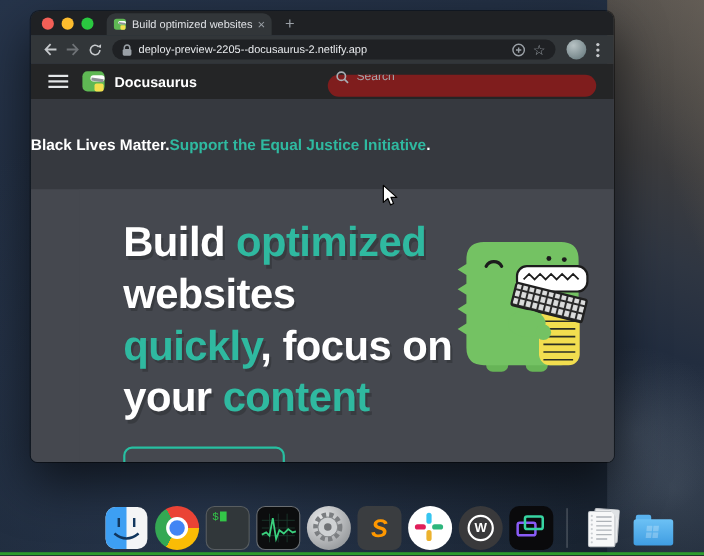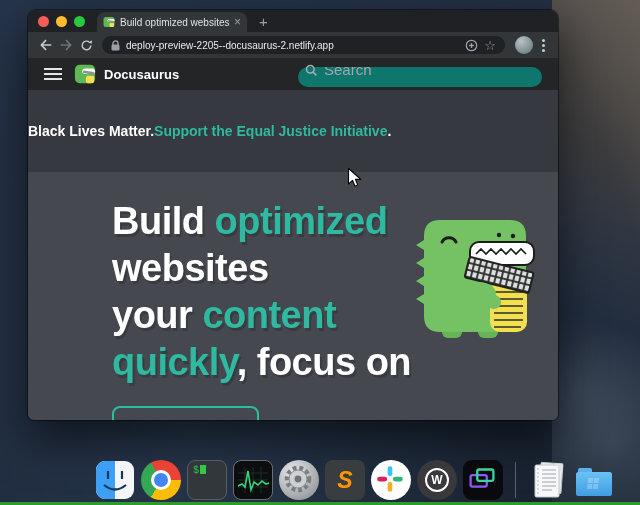--- a/index.html
+++ b/index.html
@@ -49,21 +49,21 @@
   .content { height:422px; display:flex; flex-direction:column; background:#45484f; }
   .site-navbar { height:32px; background:#242526; display:flex; align-items:center; padding:0 16px; flex:none; }
   .hamburger { width:18px; height:12px; position:relative; margin-right:12px; }
   .hamburger, .hamburger::before, .hamburger::after { border-top:2px solid #e3e6e8; }
   .hamburger::before, .hamburger::after { content:""; position:absolute; left:0; width:18px; }
   .hamburger::before { top:3px; } .hamburger::after { top:8px; }
   .brand { font-size:13px; font-weight:bold; color:#fff; margin-left:8px; }
   .nav-spacer { flex:1; }
   .searchbox { position:relative; width:244px; }
   .search-input { width:100%; height:20px; border:none; outline:none; border-radius:10px;
-    background:#0f766e; color:#d6d9db; font-size:15px; padding:0 10px 16px 26px;
+    background:#7f1d1d; color:#d6d9db; font-size:11px; padding:0 10px 16px 26px;
     font-family:"Liberation Sans", sans-serif; }
   .search-input::placeholder { color:#a2a7ac; }
   .search-icon { position:absolute; left:7px; top:3.5px; }
 
   .announce { height:82px; background:#36393f; display:flex; align-items:center; 
     font-size:14px; font-weight:bold; color:#fff; flex:none; }
   .announce .link { color:#2fb9a0; }
 
   .hero { flex:1; position:relative; background:#45484f; overflow:hidden;margin-left:44px; }
   .hero-title { position:absolute; left:40px; top:26px; font-weight:bold; font-size:38px;
@@ -193,22 +193,22 @@
       <div class="announce">
         <span>Black Lives Matter. </span>
         <span class="link">Support the Equal Justice Initiative</span>
         <span>.</span>
       </div>
 
       <div class="hero">
         <div class="hero-title">
           <div class="hero-line"><span>Build </span><span class="accent">optimized</span></div>
           <div class="hero-line"><span>websites</span></div>
+          <div class="hero-line"><span class="accent">quickly</span><span>, focus on</span></div>
           <div class="hero-line"><span>your </span><span class="accent">content</span></div>
-          <div class="hero-line"><span class="accent">quickly</span><span>, focus on</span></div>
         </div>
 
         <svg class="dino" width="140" height="138" viewBox="0 0 140 138">
           <defs>
             <pattern id="keys" width="6" height="7" patternUnits="userSpaceOnUse">
               <rect width="6" height="7" fill="#2a2a2a"></rect>
               <rect x="0.9" y="0.9" width="4.2" height="5.2" fill="#dcdddd"></rect>
             </pattern>
           </defs>
           <rect x="36" y="118" width="20" height="12" rx="6" fill="#67b457"></rect>

